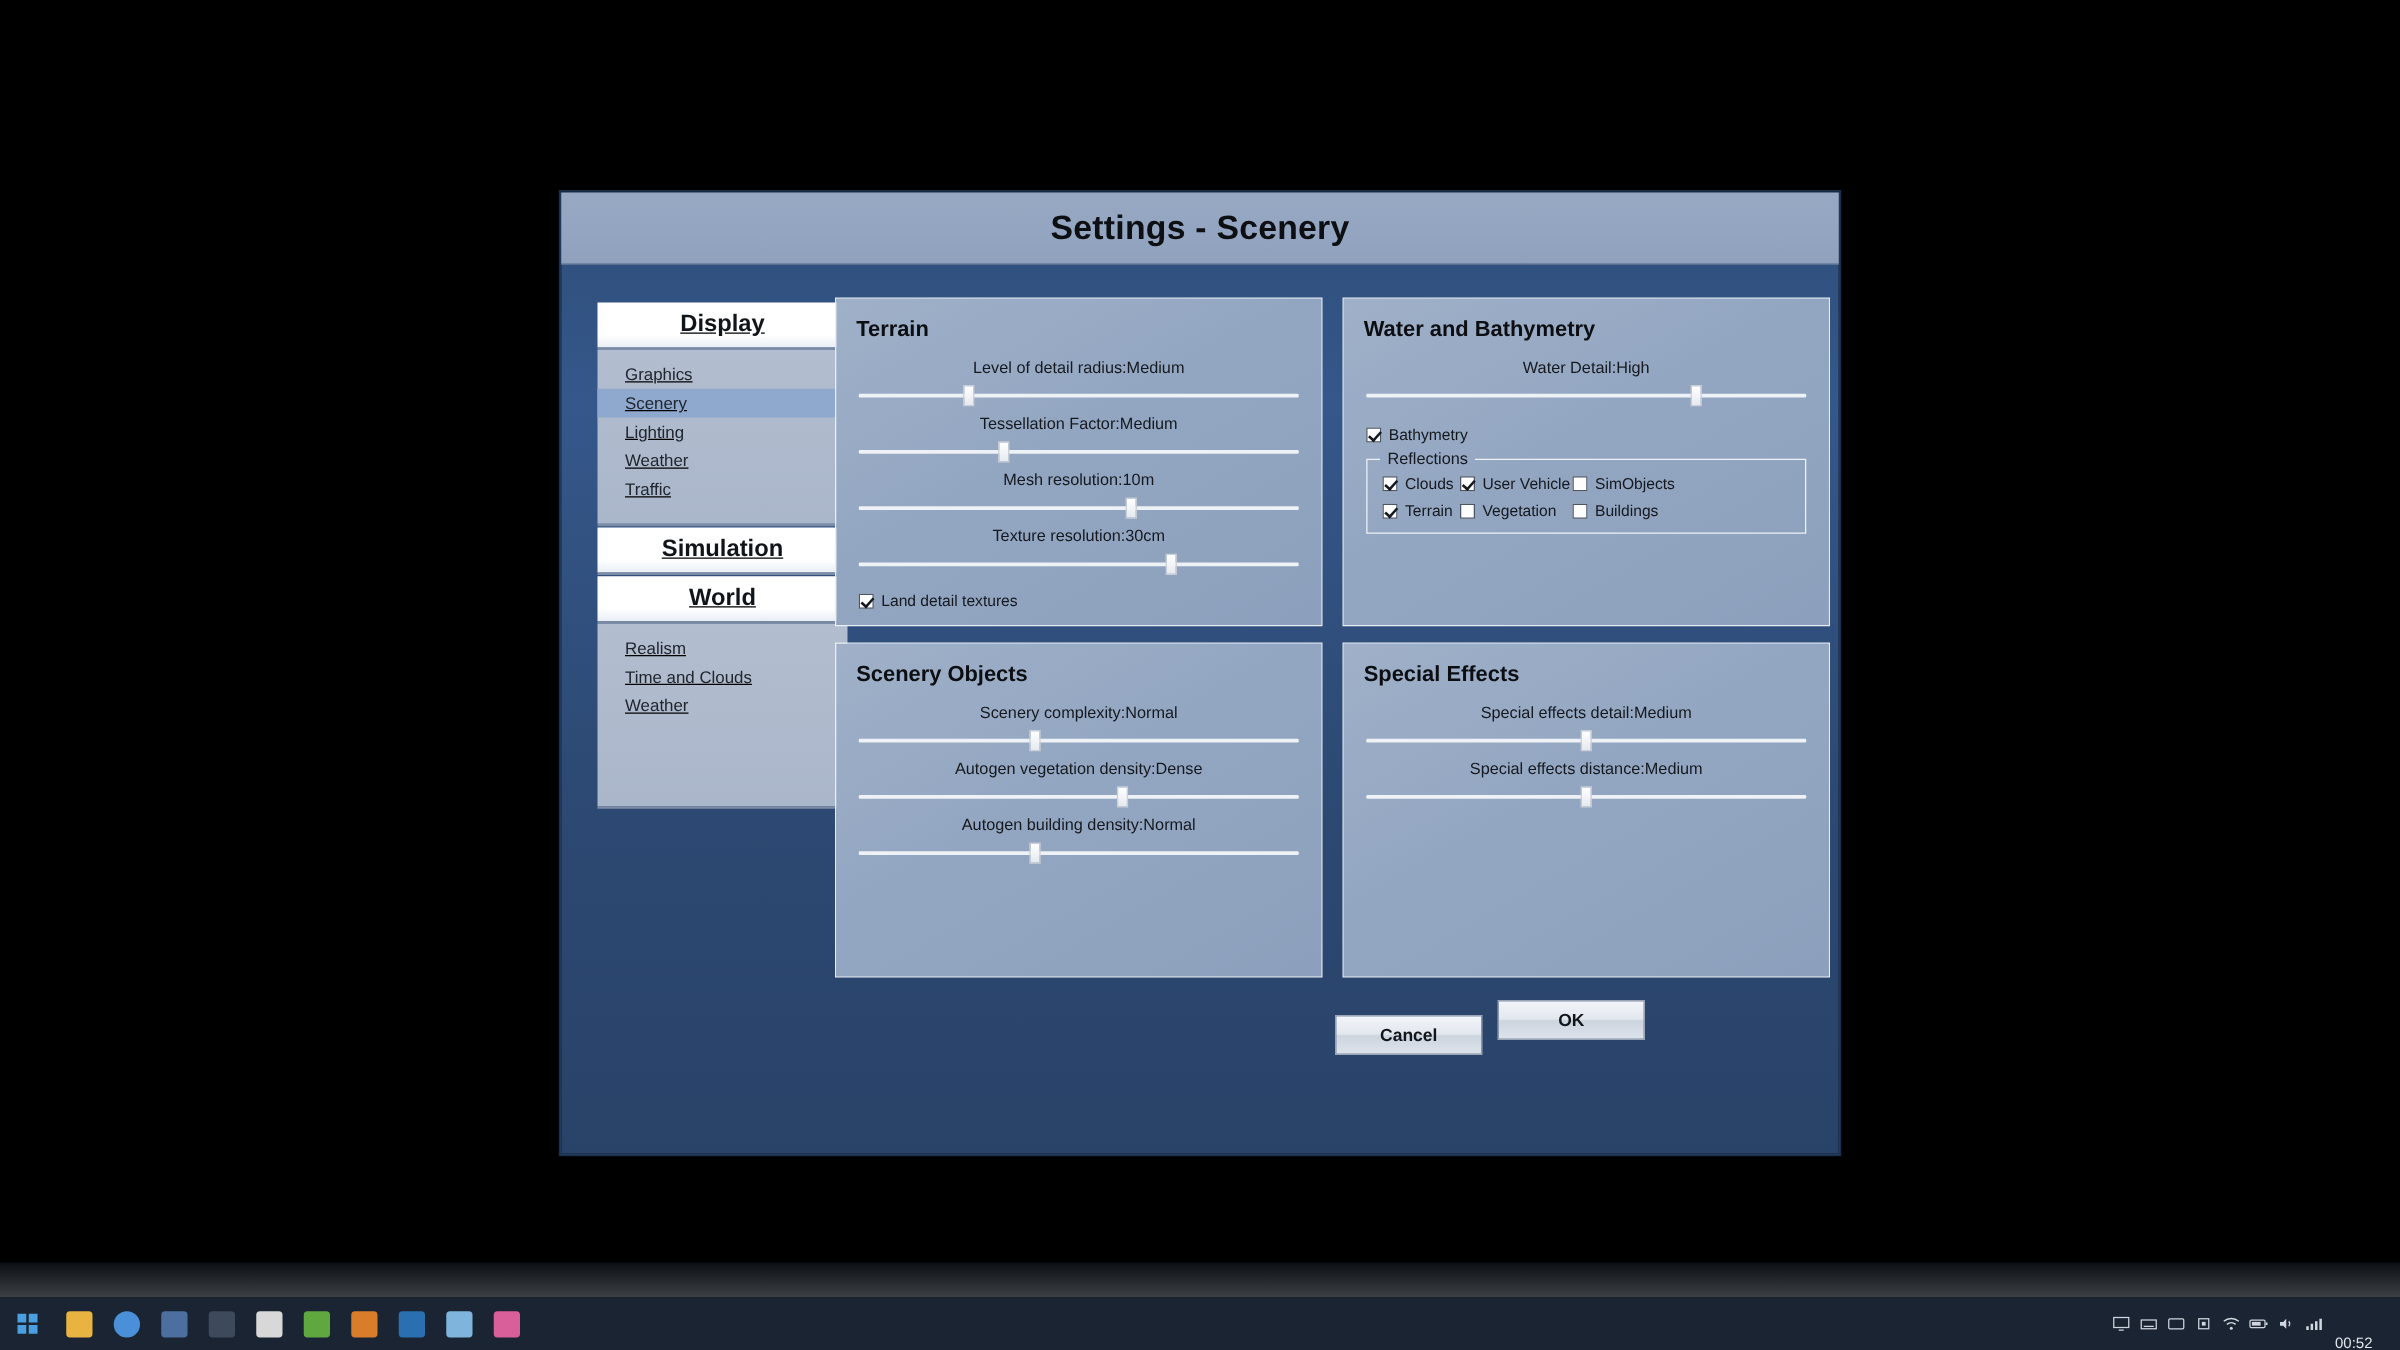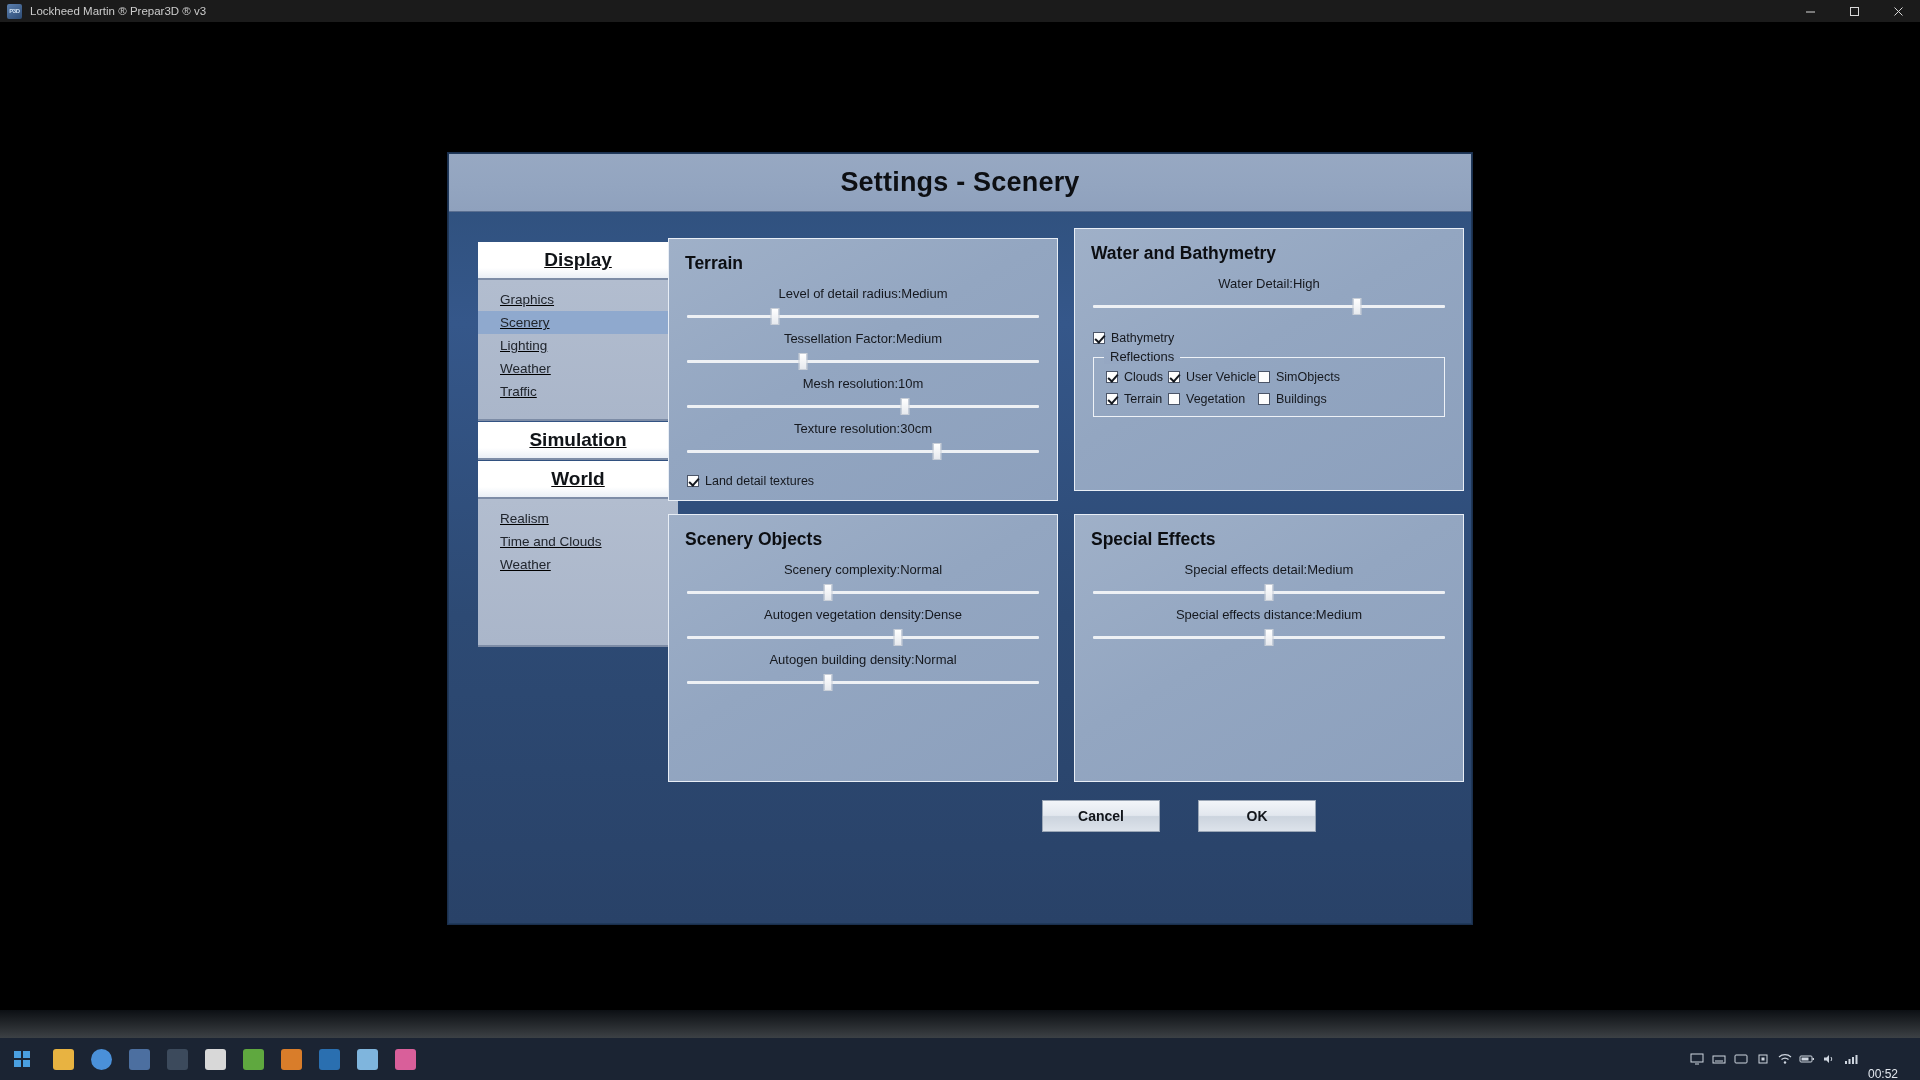--- a/index.html
+++ b/index.html
@@ -74,21 +74,21 @@
   .panel {
     position: absolute;
     background: linear-gradient(150deg,#9fb0c8 0%, #93a6c1 45%, #8ca0bd 100%);
     border: 1px solid #e8eef6;
   }
   .panel-title {
     font-size: 17.5px; font-weight: bold; color: #0c0e12;
     margin: 14px 0 6px 16px;
   }
   .p-terrain  { left: 219px; top: 26px;  width: 390px; height: 263px; }
-  .p-water    { left: 625px; top: 16px;  width: 390px; height: 263px; }
+  .p-water    { left: 625px; top: 26px;  width: 390px; height: 263px; }
   .p-objects  { left: 219px; top: 302px; width: 390px; height: 268px; }
   .p-effects  { left: 625px; top: 302px; width: 390px; height: 268px; }
 
   
   .srow { margin: 0 18px; padding-top: 6px; }
   .srow-top { display: flex; justify-content: center; align-items: baseline; }
   .srow-label { font-size: 13px; color: #15181e; }
   .srow-value { font-size: 13px; color: #15181e; }
   .slider {
     position: relative; height: 18px; margin-top: 6px;
@@ -137,21 +137,21 @@
   
   .footer { position: absolute; left: 0; top: 588px; width: 100%; height: 60px; }
   .btn {
     position: absolute; top: 0; width: 118px; height: 32px;
     background: linear-gradient(180deg,#f2f5f9 0%, #e2e7ee 48%, #ccd4de 52%, #dde3eb 100%);
     border: 1px solid #9aa6b6;
     font-size: 14px; font-weight: bold; color: #12151a;
     display: flex; align-items: center; justify-content: center;
     cursor: default;
   }
-  .btn-cancel { left: 593px; }
+  .btn-cancel { left: 619px; margin-top: 12px; }
   .btn-ok { left: 749px; }
 
   
   .taskbar {
     position: absolute; left: 0; bottom: 0; width: 1920px; height: 42px;
     background: #1b2433; display: flex; align-items: center;
   }
   .tb-start {
     width: 44px; height: 42px; display:flex; align-items:center; justify-content:center;
   }
@@ -176,42 +176,20 @@
     position: absolute; left: 0; bottom: 42px; width: 1920px; height: 28px;
     background: linear-gradient(180deg,#0d1116 0%, #2b2f33 55%, #43484d 100%);
     opacity: .9;
   }
 </style>
 </head>
 <body>
 
 <div id="root">
 
-  <div class="titlebar">
-    <div class="tb-icon">P3D</div>
-    <div class="tb-title">Lockheed Martin ® Prepar3D ® v3</div>
-    <div class="tb-btns">
-      <div class="tb-btn">
-        <svg width="11" height="11" viewBox="0 0 11 11">
-            <line x1="1" y1="6" x2="10" y2="6" stroke="#d8d8d8" stroke-width="1"></line>
-          </svg>
-      </div>
-      <div class="tb-btn">
-        <svg width="11" height="11" viewBox="0 0 11 11">
-            <rect x="1.5" y="1.5" width="8" height="8" fill="none" stroke="#d8d8d8" stroke-width="1"></rect>
-          </svg>
-      </div>
-      <div class="tb-btn close">
-        <svg width="11" height="11" viewBox="0 0 11 11">
-            <line x1="1.5" y1="1.5" x2="9.5" y2="9.5" stroke="#d8d8d8" stroke-width="1"></line>
-            <line x1="9.5" y1="1.5" x2="1.5" y2="9.5" stroke="#d8d8d8" stroke-width="1"></line>
-          </svg>
-      </div>
-    </div>
-  </div>
 
   <div class="desktop"></div>
 
   <div class="dialog">
 
     <div class="dlg-header">
       <div class="dlg-title">Settings - Scenery</div>
     </div>
 
     <div class="dlg-body">

